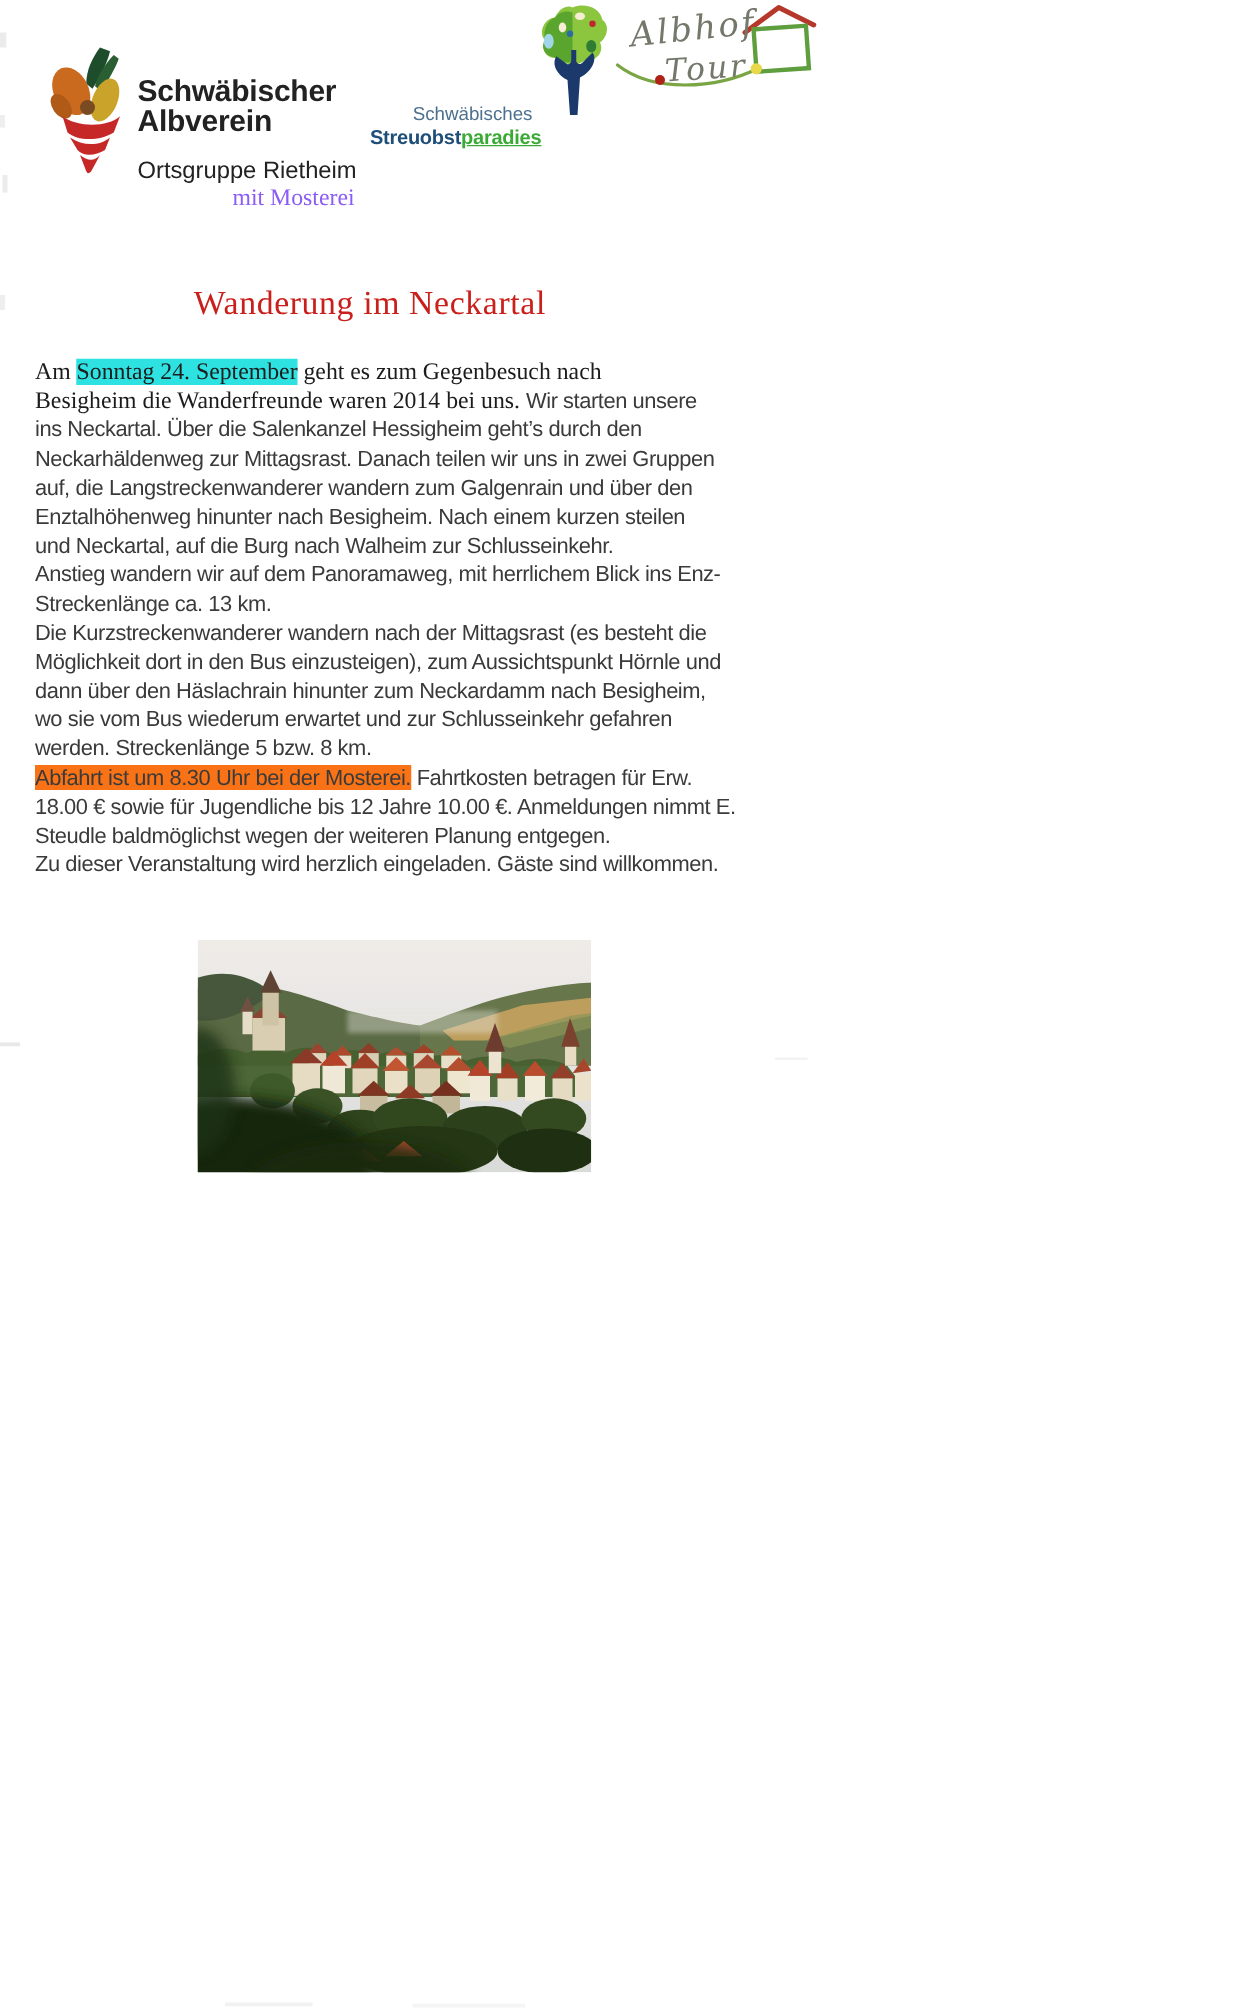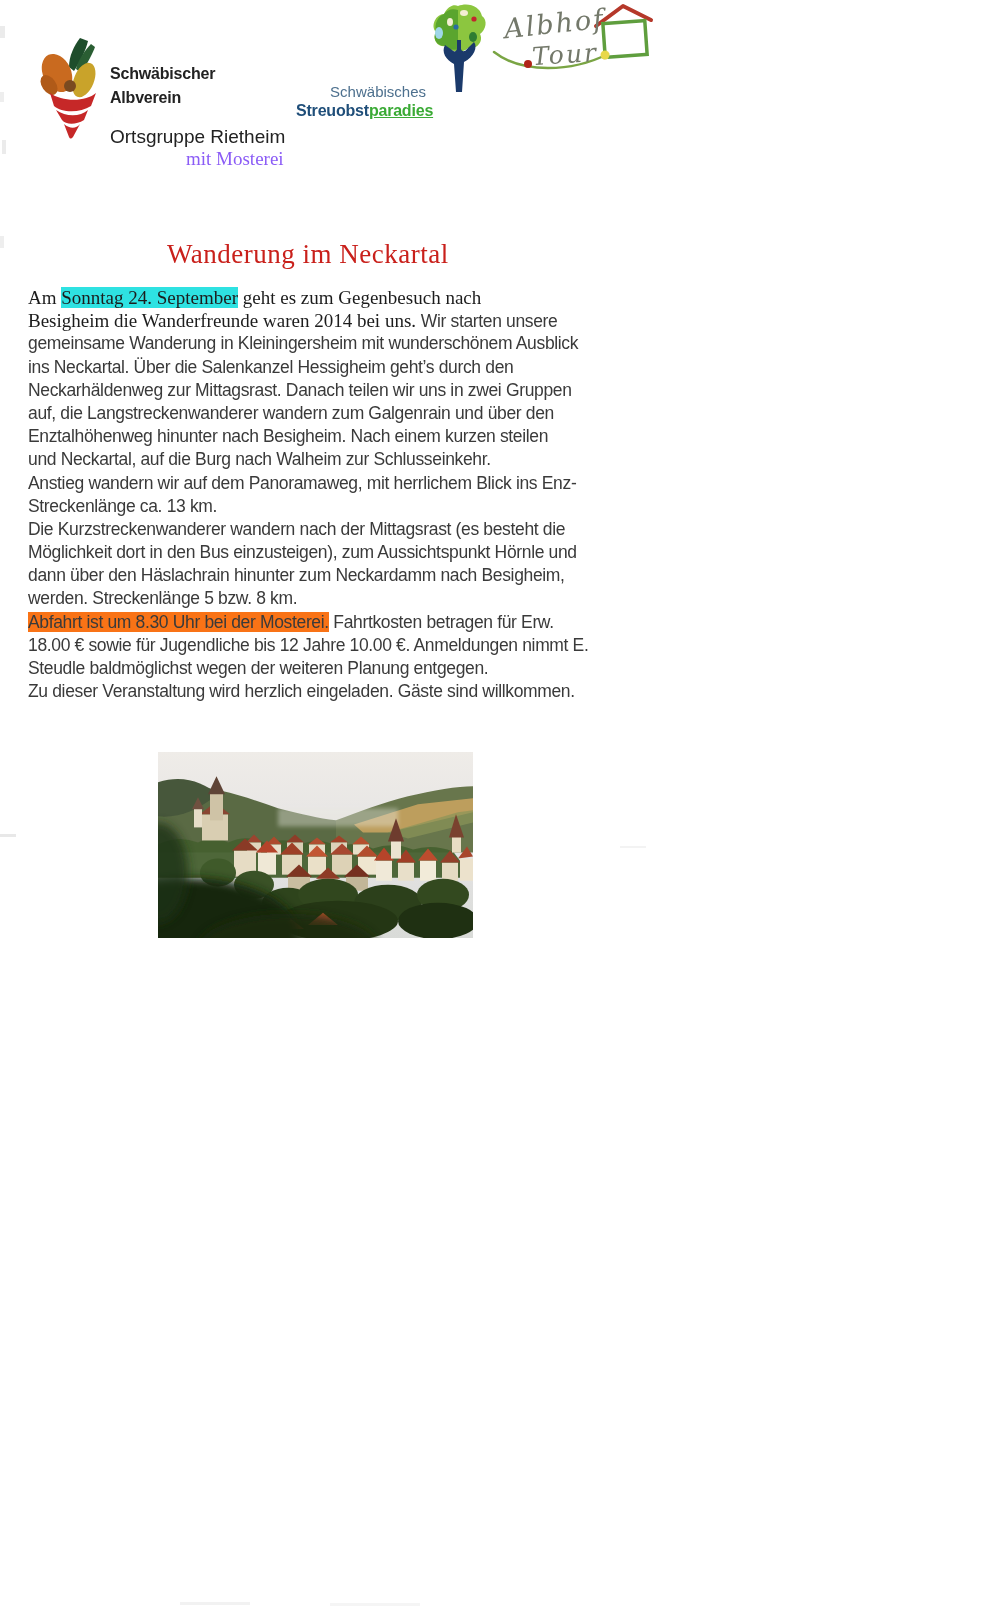--- a/index.html
+++ b/index.html
@@ -1,40 +1,40 @@
 <!DOCTYPE html>
 <html><head>
 <meta charset="utf-8">
 <style>
   html,body{margin:0;padding:0;background:#ffffff;}
   .page{position:relative;width:1004px;height:1607px;background:#ffffff;overflow:hidden;
         font-family:"Liberation Sans",sans-serif;}
 
   
   .leaf-logo{position:absolute;left:36px;top:36px;width:72px;height:104px;}
-  .av-name{position:absolute;left:110px;top:62px;font-size:16px;font-weight:bold;color:#222222;line-height:24px;letter-spacing:-.2px;}
+  .av-name{position:absolute;left:110px;top:62px;font-size:24px;font-weight:bold;color:#222222;line-height:24px;letter-spacing:-.2px;}
   .av-group{position:absolute;left:110px;top:126px;font-size:19px;font-weight:normal;color:#222222;}
   .av-mosterei{position:absolute;left:186px;top:148px;font-size:19px;color:#8b5cf6;font-family:"Liberation Serif",serif;}
 
   .so-text{position:absolute;left:296px;top:40px;width:130px;text-align:right;line-height:19px;}
   .so-line1{font-size:15px;color:#4d708e;margin-top:42px;}
   .so-line2{font-size:16px;font-weight:bold;letter-spacing:-.2px;}
   .so-blue{color:#1f4e79;}
   .so-green{color:#3aaa35;text-decoration:underline;}
   .tree-logo{position:absolute;left:428px;top:2px;width:62px;height:92px;}
 
   .albhof{position:absolute;left:492px;top:2px;width:164px;height:96px;}
   .albhof svg{position:absolute;left:0;top:0;width:164px;height:96px;}
   .ah-line1,.ah-line2{position:absolute;font-family:"DejaVu Serif",serif;font-style:italic;
         color:#73786a;letter-spacing:2px;}
   .ah-line1{left:12px;top:6px;font-size:27px;transform:rotate(-6deg);}
   .ah-line2{left:40px;top:38px;font-size:25px;transform:rotate(-4deg);}
 
   
-  .title{position:absolute;left:155px;top:227px;margin:12px;font-family:"Liberation Serif",serif;
+  .title{position:absolute;left:155px;top:227px;margin:0;font-family:"Liberation Serif",serif;
          font-weight:normal;font-size:27px;color:#c9201b;letter-spacing:.5px;}
 
   
   .article{position:absolute;left:28px;top:286px;width:640px;}
   .bline{height:23.2px;line-height:23.2px;white-space:nowrap;font-size:17.5px;
          letter-spacing:-.35px;color:#3a3a3a;}
   .serif{font-family:"Liberation Serif",serif;font-size:19px;letter-spacing:0;color:#1c1c1c;}
   .hl-cyan{background:#2ee2e2;margin-top:11px;}
   .hl-gray{background:#f97316;}
   .hl-cyan:empty,.hl-gray:empty{display:none;}
@@ -107,31 +107,31 @@
       <div class="ah-line1">Albhof</div>
       <div class="ah-line2">Tour</div>
     </div>
   </header>
 
   <h1 class="title">Wanderung im Neckartal</h1>
 
   <div class="article">
     <div class="bline"><span class="serif"> Am </span><span class="serif hl-cyan">Sonntag 24. September</span><span class="serif"> geht es zum Gegenbesuch nach</span></div>
     <div class="bline"><span class="serif">Besigheim die Wanderfreunde waren 2014 bei uns. </span><span>Wir starten unsere</span></div>
-    <div class="bline"><span>gemeinsame Wanderung in Kleiningersheim mit wunderschönem Ausblick</span></div>
     <div class="bline"><span>ins Neckartal. Über die Salenkanzel Hessigheim geht’s durch den</span></div>
     <div class="bline"><span>Neckarhäldenweg zur Mittagsrast. Danach teilen wir uns in zwei Gruppen</span></div>
     <div class="bline"><span>auf, die Langstreckenwanderer wandern zum Galgenrain und über den</span></div>
     <div class="bline"><span>Enztalhöhenweg hinunter nach Besigheim. Nach einem kurzen steilen</span></div>
     <div class="bline"><span>und Neckartal, auf die Burg nach Walheim zur Schlusseinkehr.</span></div>
     <div class="bline"><span>Anstieg wandern wir auf dem Panoramaweg, mit herrlichem Blick ins Enz-</span></div>
     <div class="bline"><span>Streckenlänge ca. 13 km.</span></div>
     <div class="bline"><span>Die Kurzstreckenwanderer wandern nach der Mittagsrast (es besteht die</span></div>
     <div class="bline"><span>Möglichkeit dort in den Bus einzusteigen), zum Aussichtspunkt Hörnle und</span></div>
     <div class="bline"><span>dann über den Häslachrain hinunter zum Neckardamm nach Besigheim,</span></div>
+    <div class="bline"><span>wo sie vom Bus wiederum erwartet und zur Schlusseinkehr gefahren</span></div>
     <div class="bline"><span>werden. Streckenlänge 5 bzw. 8 km.</span></div>
     <div class="bline"><span class="hl-gray">Abfahrt ist um 8.30 Uhr bei der Mosterei.</span><span> Fahrtkosten betragen für Erw.</span></div>
     <div class="bline"><span>18.00 € sowie für Jugendliche bis 12 Jahre 10.00 €. Anmeldungen nimmt E.</span></div>
     <div class="bline"><span>Steudle baldmöglichst wegen der weiteren Planung entgegen.</span></div>
     <div class="bline"><span>Zu dieser Veranstaltung wird herzlich eingeladen. Gäste sind willkommen.</span></div>
   </div>
 
   <div class="photo">
     <svg viewBox="0 0 315 185" preserveAspectRatio="none">
       <defs>

